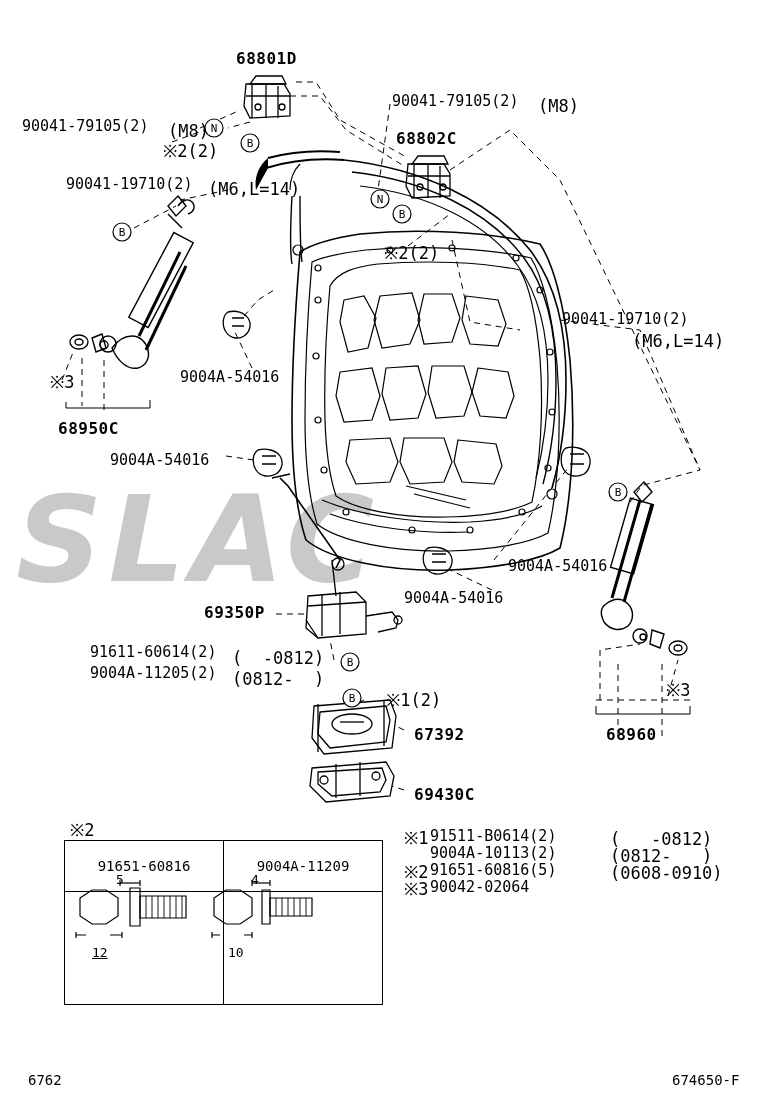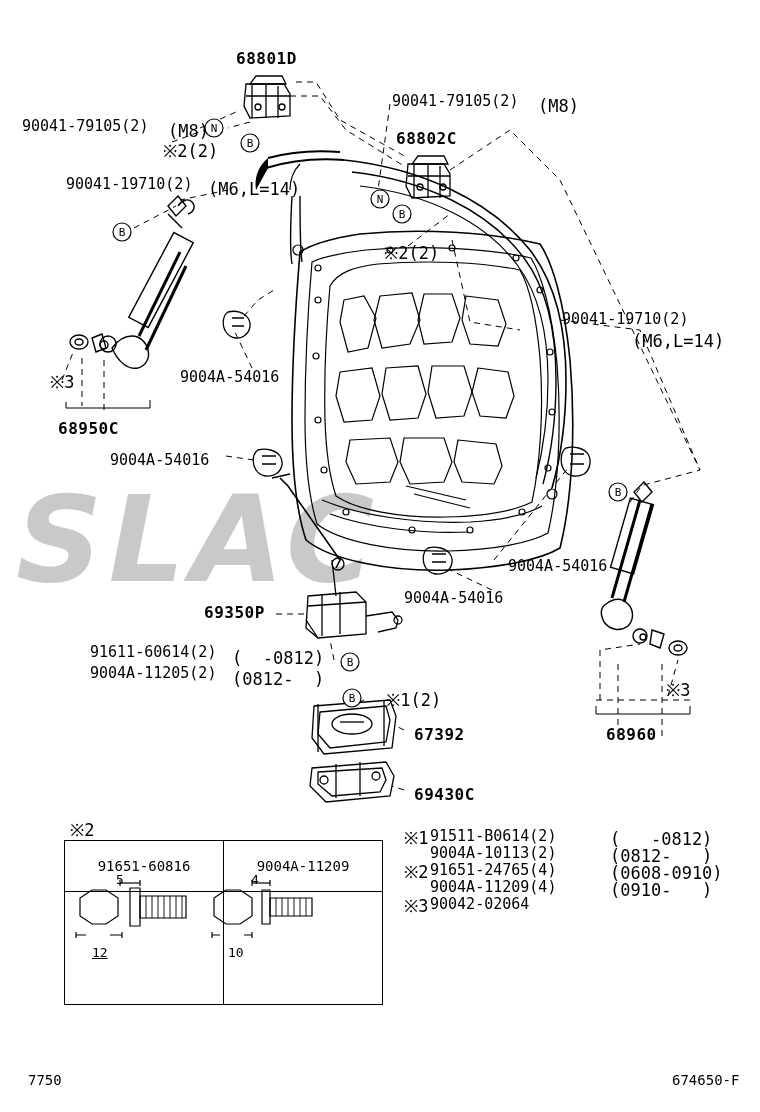--- a/index.html
+++ b/index.html
@@ -432,31 +432,26 @@
       <span class="lbl" style="position:relative; left:0; top:0; width:180px;">91511-B0614(2)</span>
       <span class="lbl small" style="position:relative; left:0; top:3px;">(   -0812)</span>
     </div>
     <div style="display:flex; line-height:22px;">
       <span class="lbl small" style="position:relative; width:26px;"></span>
       <span class="lbl" style="position:relative; width:180px;">9004A-10113(2)</span>
       <span class="lbl small" style="position:relative; top:3px;">(0812-   )</span>
     </div>
     <div style="display:flex; line-height:22px;">
       <span class="lbl small" style="position:relative; top:2px; width:26px;">※2</span>
-      <span class="lbl" style="position:relative; width:180px;">91651-24765(4)</span>
+      <span class="lbl" style="position:relative; width:180px;">91651-60816(5)</span>
       <span class="lbl small" style="position:relative; top:3px;">(0608-0910)</span>
-    </div>
-    <div style="display:flex; line-height:22px;">
-      <span class="lbl small" style="position:relative; width:26px;"></span>
-      <span class="lbl" style="position:relative; width:180px;">9004A-11209(4)</span>
-      <span class="lbl small" style="position:relative; top:3px;">(0910-   )</span>
     </div>
     <div style="display:flex; line-height:22px;">
       <span class="lbl small" style="position:relative; top:2px; width:26px;">※3</span>
       <span class="lbl" style="position:relative; width:180px;">90042-02064</span>
       <span class="lbl small" style="position:relative; top:3px;"></span>
     </div>
   </div>
 
-  <div class="footer-left">7750</div>
+  <div class="footer-left">6762</div>
   <div class="footer-right">674650-F</div>
 
 </div>
 
 </body></html>

